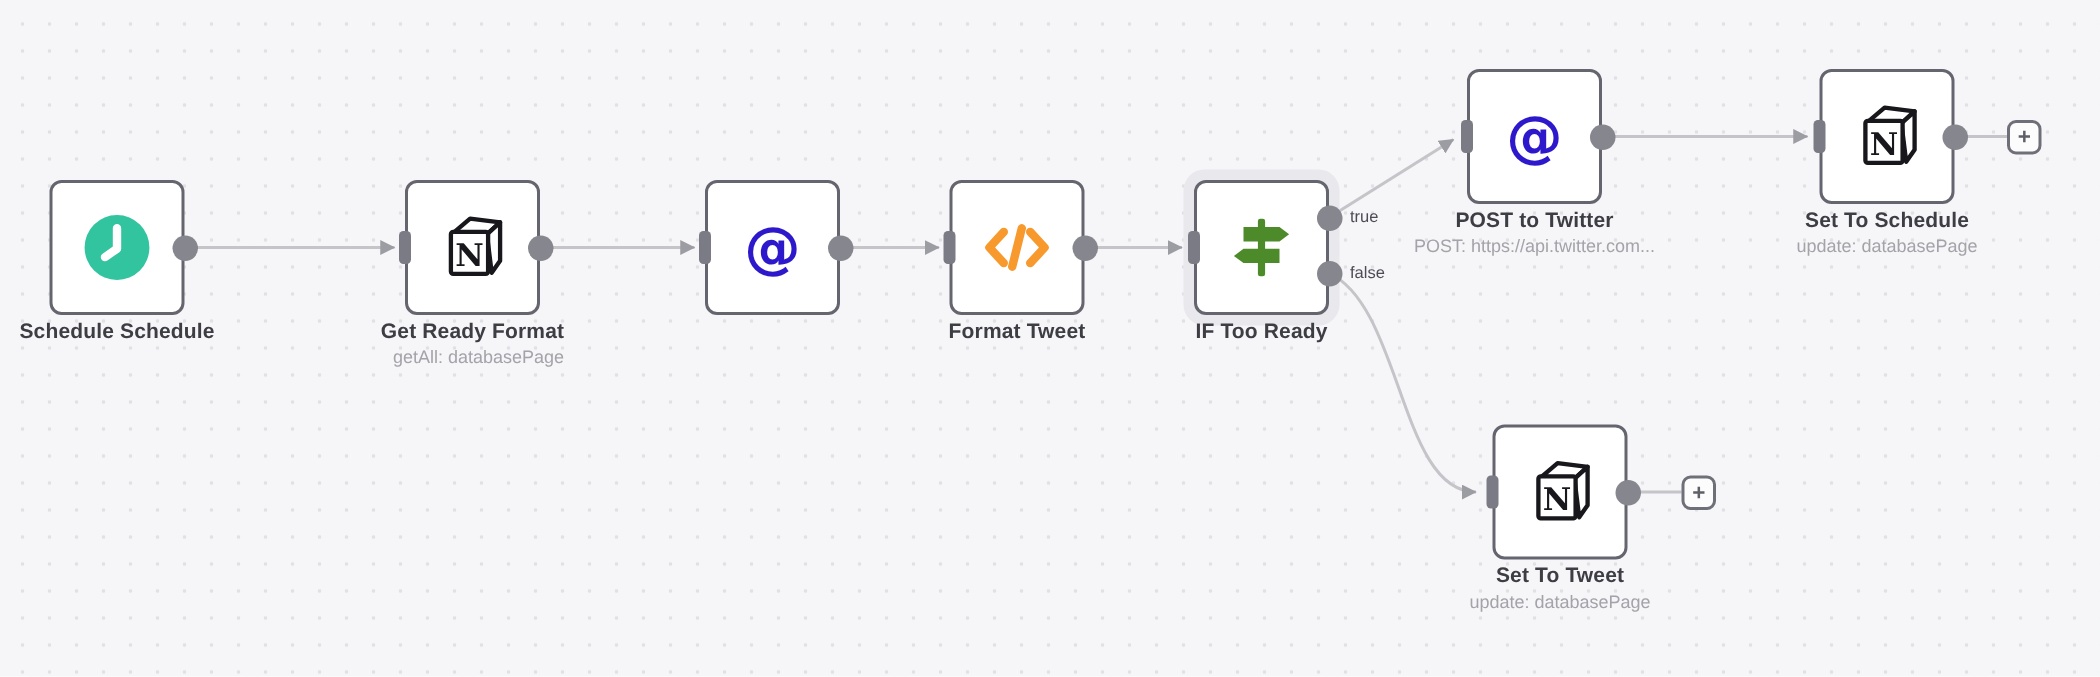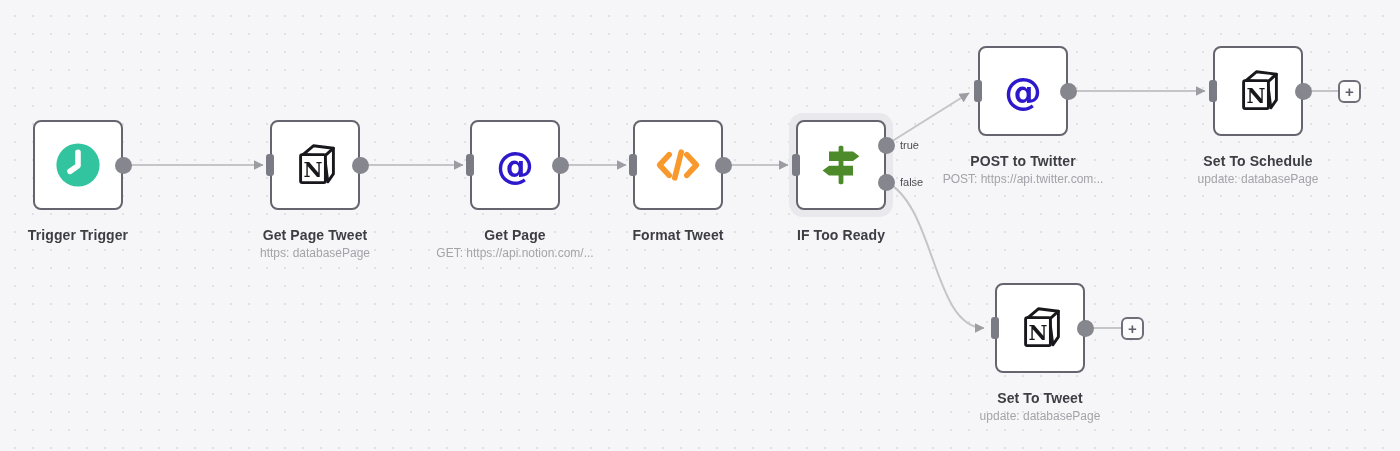--- a/index.html
+++ b/index.html
@@ -33,21 +33,21 @@
   }
   .out-dot {
     position:absolute; width:17px; height:17px; border-radius:50%;
     background:#86868f; left:81.5px; z-index:3;
   }
   .out-label {
     position:absolute; left:104px; transform:translateY(-50%);
     font-size:11px; color:#4c4c54; white-space:nowrap; z-index:3;
   }
   .node-text {
-    position:absolute; top:107px; left:50%; transform:translateX(-50%);
+    position:absolute; top:92px; left:50%; transform:translateX(-50%);
     text-align:center; white-space:nowrap;
   }
   .node-label { font-size:14px; font-weight:700; color:#3d3d44; letter-spacing:.1px; }
   .node-subtitle { font-size:12px; color:#a3a3a9; margin-top:3px;text-align:right; }
   .node-subtitle:empty { display:none; }
 
   .add-btn {
     position:absolute; width:23px; height:23px; z-index:2;
     background:#fcfcfd; border:2px solid #6f6f79; border-radius:6px;
     color:#5f5f69; font-size:15px; font-weight:bold; line-height:1;
@@ -80,58 +80,54 @@
 
       <div class="node-box">
         <span class="icon">
           <svg viewBox="0 0 60 60">
             <circle cx="30" cy="30" r="27" fill="#31c49f"></circle>
             <path d="M30 14 V31 L20 38" stroke="#fff" stroke-width="7" fill="none" stroke-linecap="round" stroke-linejoin="round"></path>
           </svg>
         </span>
       </div>
       <div class="node-text">
-        <div class="node-label">Trigger Trigger</div>
+        <div class="node-label">Schedule Schedule</div>
 
       </div>
     <div class="out-dot" style="top: 36.5px;"></div>
     </div>
     <div class="node-wrap" style="left: 270px; top: 120px;">
 
       <div class="node-box">
         <span class="icon">
           <svg viewBox="0 0 60 60">
             <g stroke="#17171c" stroke-width="3.6" stroke-linejoin="round" fill="#fff">
               <polygon points="15,17 28,6 53,9 42,19"></polygon>
               <polygon points="42,19 53,9 53,41 46,51"></polygon>
               <rect x="12" y="17" width="31" height="35" rx="2"></rect>
             </g>
             <text x="27.5" y="45" font-family="'DejaVu Serif', serif" font-size="26" font-weight="bold" text-anchor="middle" fill="#17171c">N</text>
           </svg>
         </span>
       </div>
       <div class="node-text">
-        <div class="node-label">Get Page Tweet</div>
-        <div class="node-subtitle">https: databasePage</div>
+        <div class="node-label">Get Ready Format</div>
+        <div class="node-subtitle">getAll: databasePage</div>
       </div>
     <div class="in-bar"></div>
       <div class="out-dot" style="top: 36.5px;"></div>
     </div>
     <div class="node-wrap" style="left: 470px; top: 120px;">
 
       <div class="node-box">
         <span class="icon">
           <svg viewBox="0 0 60 60">
             <text x="30" y="46" text-anchor="middle" font-family="'DejaVu Sans', sans-serif" font-size="47" font-weight="bold" fill="#2d19cb">@</text>
           </svg>
         </span>
-      </div>
-      <div class="node-text">
-        <div class="node-label">Get Page</div>
-        <div class="node-subtitle">GET: https://api.notion.com/...</div>
       </div>
     <div class="in-bar"></div>
       <div class="out-dot" style="top: 36.5px;"></div>
     </div>
     <div class="node-wrap" style="left: 633px; top: 120px;">
 
       <div class="node-box">
         <span class="icon">
           <svg viewBox="0 0 60 60" fill="none" stroke="#f8992e" stroke-width="7" stroke-linecap="round" stroke-linejoin="round">
             <path d="M19 17 L7 30 L19 43"></path>

